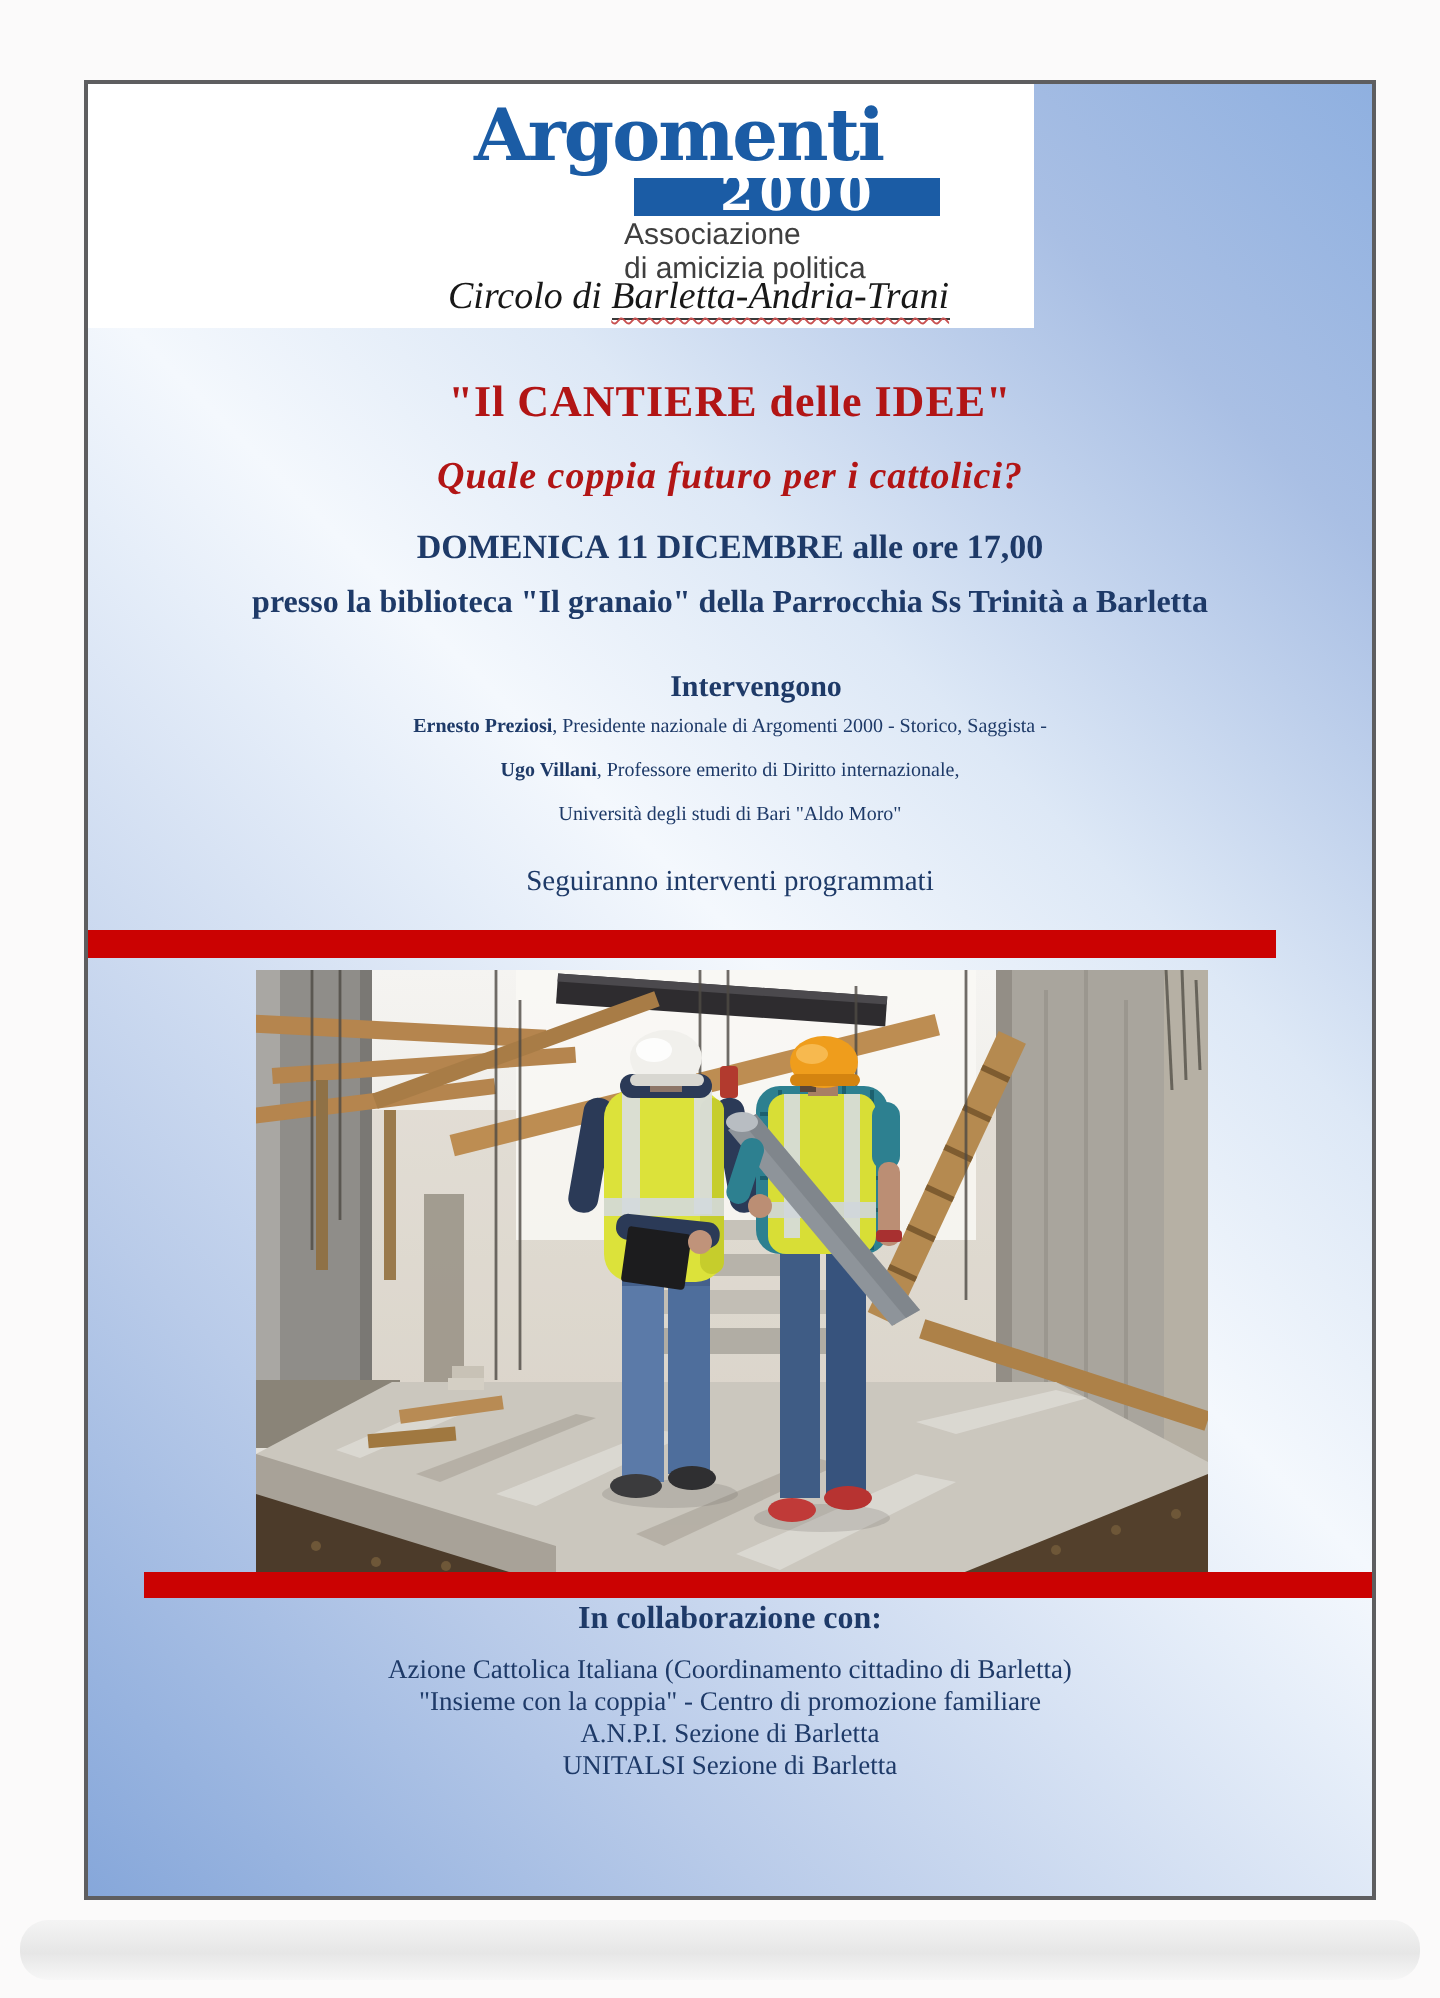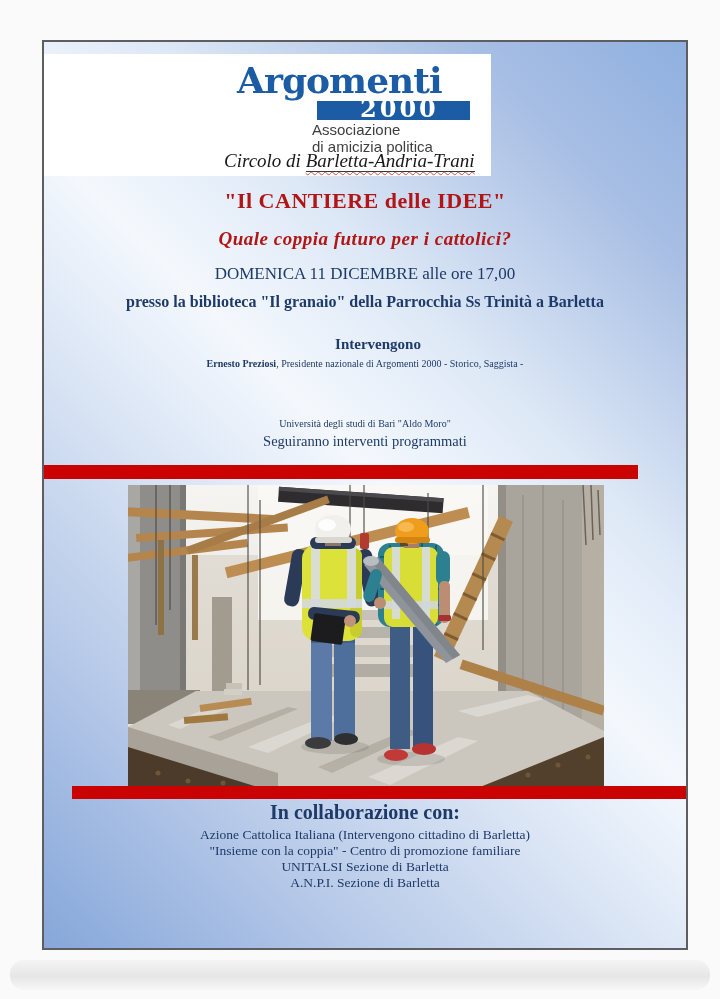--- a/index.html
+++ b/index.html
@@ -15,21 +15,21 @@
     background:linear-gradient(#f4f4f4,#e6e6e6 55%,#f7f7f7);
     border-radius:14px;
   }
   
   .flyer{
     left:42px;top:40px;width:642px;height:906px;
     border:2px solid #5e5e60;
     background:linear-gradient(45deg,#86a7da 0%,#b9cbe9 22%,#e6eef9 45%,#f4f8fd 52%,#dde8f6 66%,#a9bfe4 85%,#8fb0e0 100%);
   }
   
-  .logo-box{left:0;top:12px;width:447px;height:122px;background:#ffffff;}
+  .logo-box{left:0;top:0;width:447px;height:122px;background:#ffffff;padding-left:26px;}
   .brand{
     left:193px;top:6px;font-family:"DejaVu Serif",serif;font-weight:bold;
     font-size:36px;color:#1b5ca5;letter-spacing:-1px;line-height:40px;
   }
   .year-bar{left:273px;top:47px;width:153px;height:19px;background:#1b5ca5;}
   .year-text{
     left:12px;top:-5px;font-family:"DejaVu Serif",serif;font-weight:bold;
     font-size:24px;color:#ffffff;letter-spacing:3px;line-height:26px;margin-left:31px;
   }
   .assoc{
@@ -44,34 +44,34 @@
   }
   .circolo .place{
     border-bottom:1.5px solid #3a3a3a;
     text-decoration:underline wavy #c85050 1px;
     text-underline-offset:4px;
   }
   
   .center-line{left:0;right:0;text-align:center;white-space:nowrap;}
   .title{top:146px;font-size:22px;font-weight:bold;color:#b21515;letter-spacing:.5px;}
   .subtitle{top:186px;font-size:19px;font-weight:bold;font-style:italic;color:#b21515;letter-spacing:.5px;}
-  .dateline{top:222px;font-size:17px;font-weight:normal;color:#1e3a68;}
+  .dateline{top:222px;font-size:17px;font-weight:bold;color:#1e3a68;}
   .venueline{top:251px;font-size:16px;font-weight:bold;color:#1e3a68;}
   .speakers-head{top:294px;font-size:15px;font-weight:bold;color:#1e3a68;padding-left:26px;}
   .sp-line{color:#1e3a68;font-size:10px;}
-  .sp1{top:316px;} .sp2{top:338px;} .sp3{top:376px;}
+  .sp1{top:316px;} .sp2{top:338px;} .sp3{top:360px;}
   .note-line{top:391px;font-size:14.5px;color:#1e3a68;}
   
   .bar{height:14px;background:#cb0202;}
   .bar-top{left:0;top:423px;width:594px;}
   .bar-bottom{left:28px;top:744px;width:614px;height:13px;}
   .photo{left:84px;top:443px;width:476px;height:302px;}
   .photo svg{display:block;}
   
-  .collab-head{top:759px;font-size:20px;font-weight:bold;color:#1e3a68;}
+  .collab-head{top:759px;font-size:16px;font-weight:bold;color:#1e3a68;}
   .collab-list{left:0;right:0;top:785px;text-align:center;color:#1e3a68;
     font-size:13.5px;line-height:16px;}
 </style>
 </head>
 <body>
 
 <div class="abs paper-shadow"></div>
 
 <div class="abs flyer">
 
@@ -85,20 +85,21 @@
     <div class="abs circolo"><span>Circolo di </span><span class="place">Barletta-Andria-Trani</span></div>
   </div>
 
   <div class="abs center-line title">"Il CANTIERE delle IDEE"</div>
   <div class="abs center-line subtitle">Quale coppia futuro per i cattolici?</div>
   <div class="abs center-line dateline">DOMENICA 11 DICEMBRE alle ore 17,00</div>
   <div class="abs center-line venueline">presso la biblioteca "Il granaio" della Parrocchia Ss Trinità a Barletta</div>
 
   <div class="abs center-line speakers-head">Intervengono</div>
   <div class="abs center-line sp-line sp1"><strong>Ernesto Preziosi</strong><span>, Presidente nazionale di Argomenti 2000 - Storico, Saggista -</span></div>
+  <div class="abs center-line sp-line sp2"><strong>Ugo Villani</strong><span>, Professore emerito di Diritto internazionale,</span></div>
   <div class="abs center-line sp-line sp3">Università degli studi di Bari "Aldo Moro"</div>
   <div class="abs center-line note-line">Seguiranno interventi programmati</div>
 
   <div class="abs bar bar-top"></div>
 
   <div class="abs photo">
     <svg viewBox="0 0 476 302" width="476" height="302" xmlns="http://www.w3.org/2000/svg">
       <defs>
         <linearGradient id="sky" x1="0" y1="0" x2="0" y2="1">
           <stop offset="0" stop-color="#f5f4f1"></stop>
@@ -283,19 +284,19 @@
         <ellipse cx="278" cy="42" rx="8" ry="5" fill="#f7bc55" opacity="0.9"></ellipse>
         <rect x="267" y="52" width="35" height="6" rx="3" fill="#d48410"></rect>
       </g>
     </svg>
   </div>
 
   <div class="abs bar bar-bottom"></div>
 
   <div class="abs center-line collab-head">In collaborazione con:</div>
   <div class="abs collab-list">
-    <div>Azione Cattolica Italiana (Intervengono cittadino di Barletta)</div>
+    <div>Azione Cattolica Italiana (Coordinamento cittadino di Barletta)</div>
     <div>"Insieme con la coppia" - Centro di promozione familiare</div>
+    <div>A.N.P.I. Sezione di Barletta</div>
     <div>UNITALSI Sezione di Barletta</div>
-    <div>A.N.P.I. Sezione di Barletta</div>
   </div>
 
 </div>
 
 </body></html>

